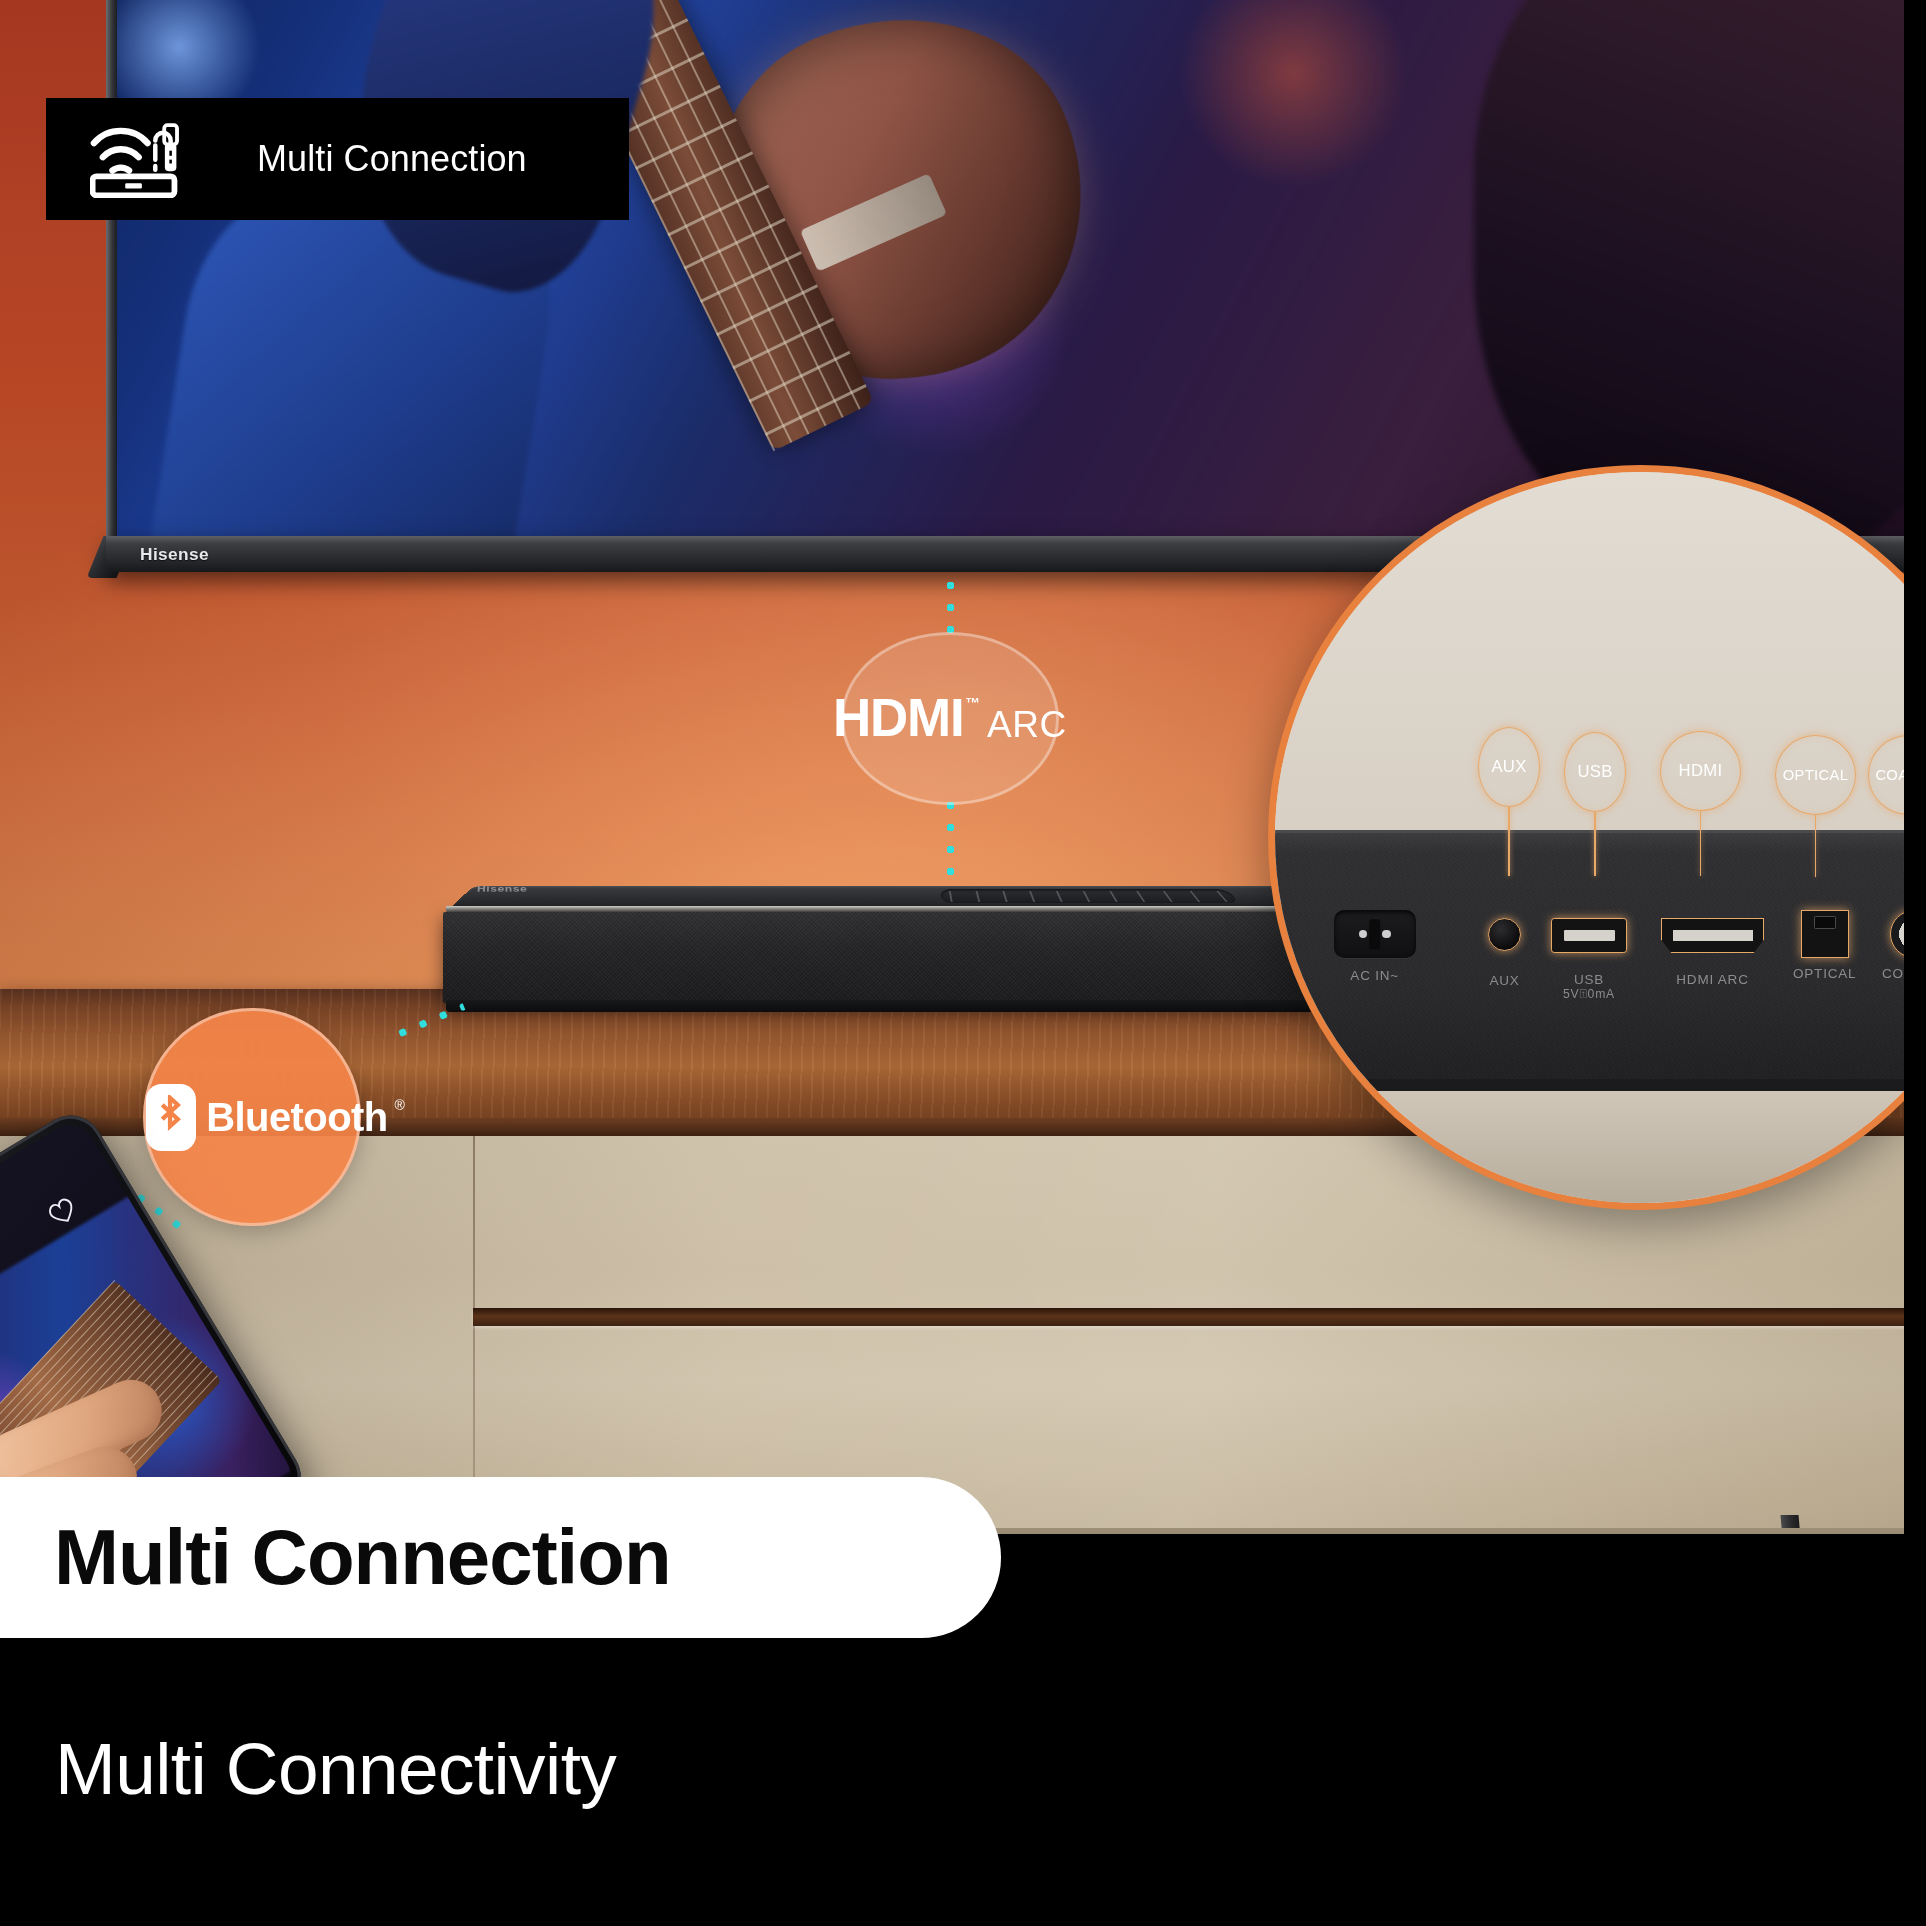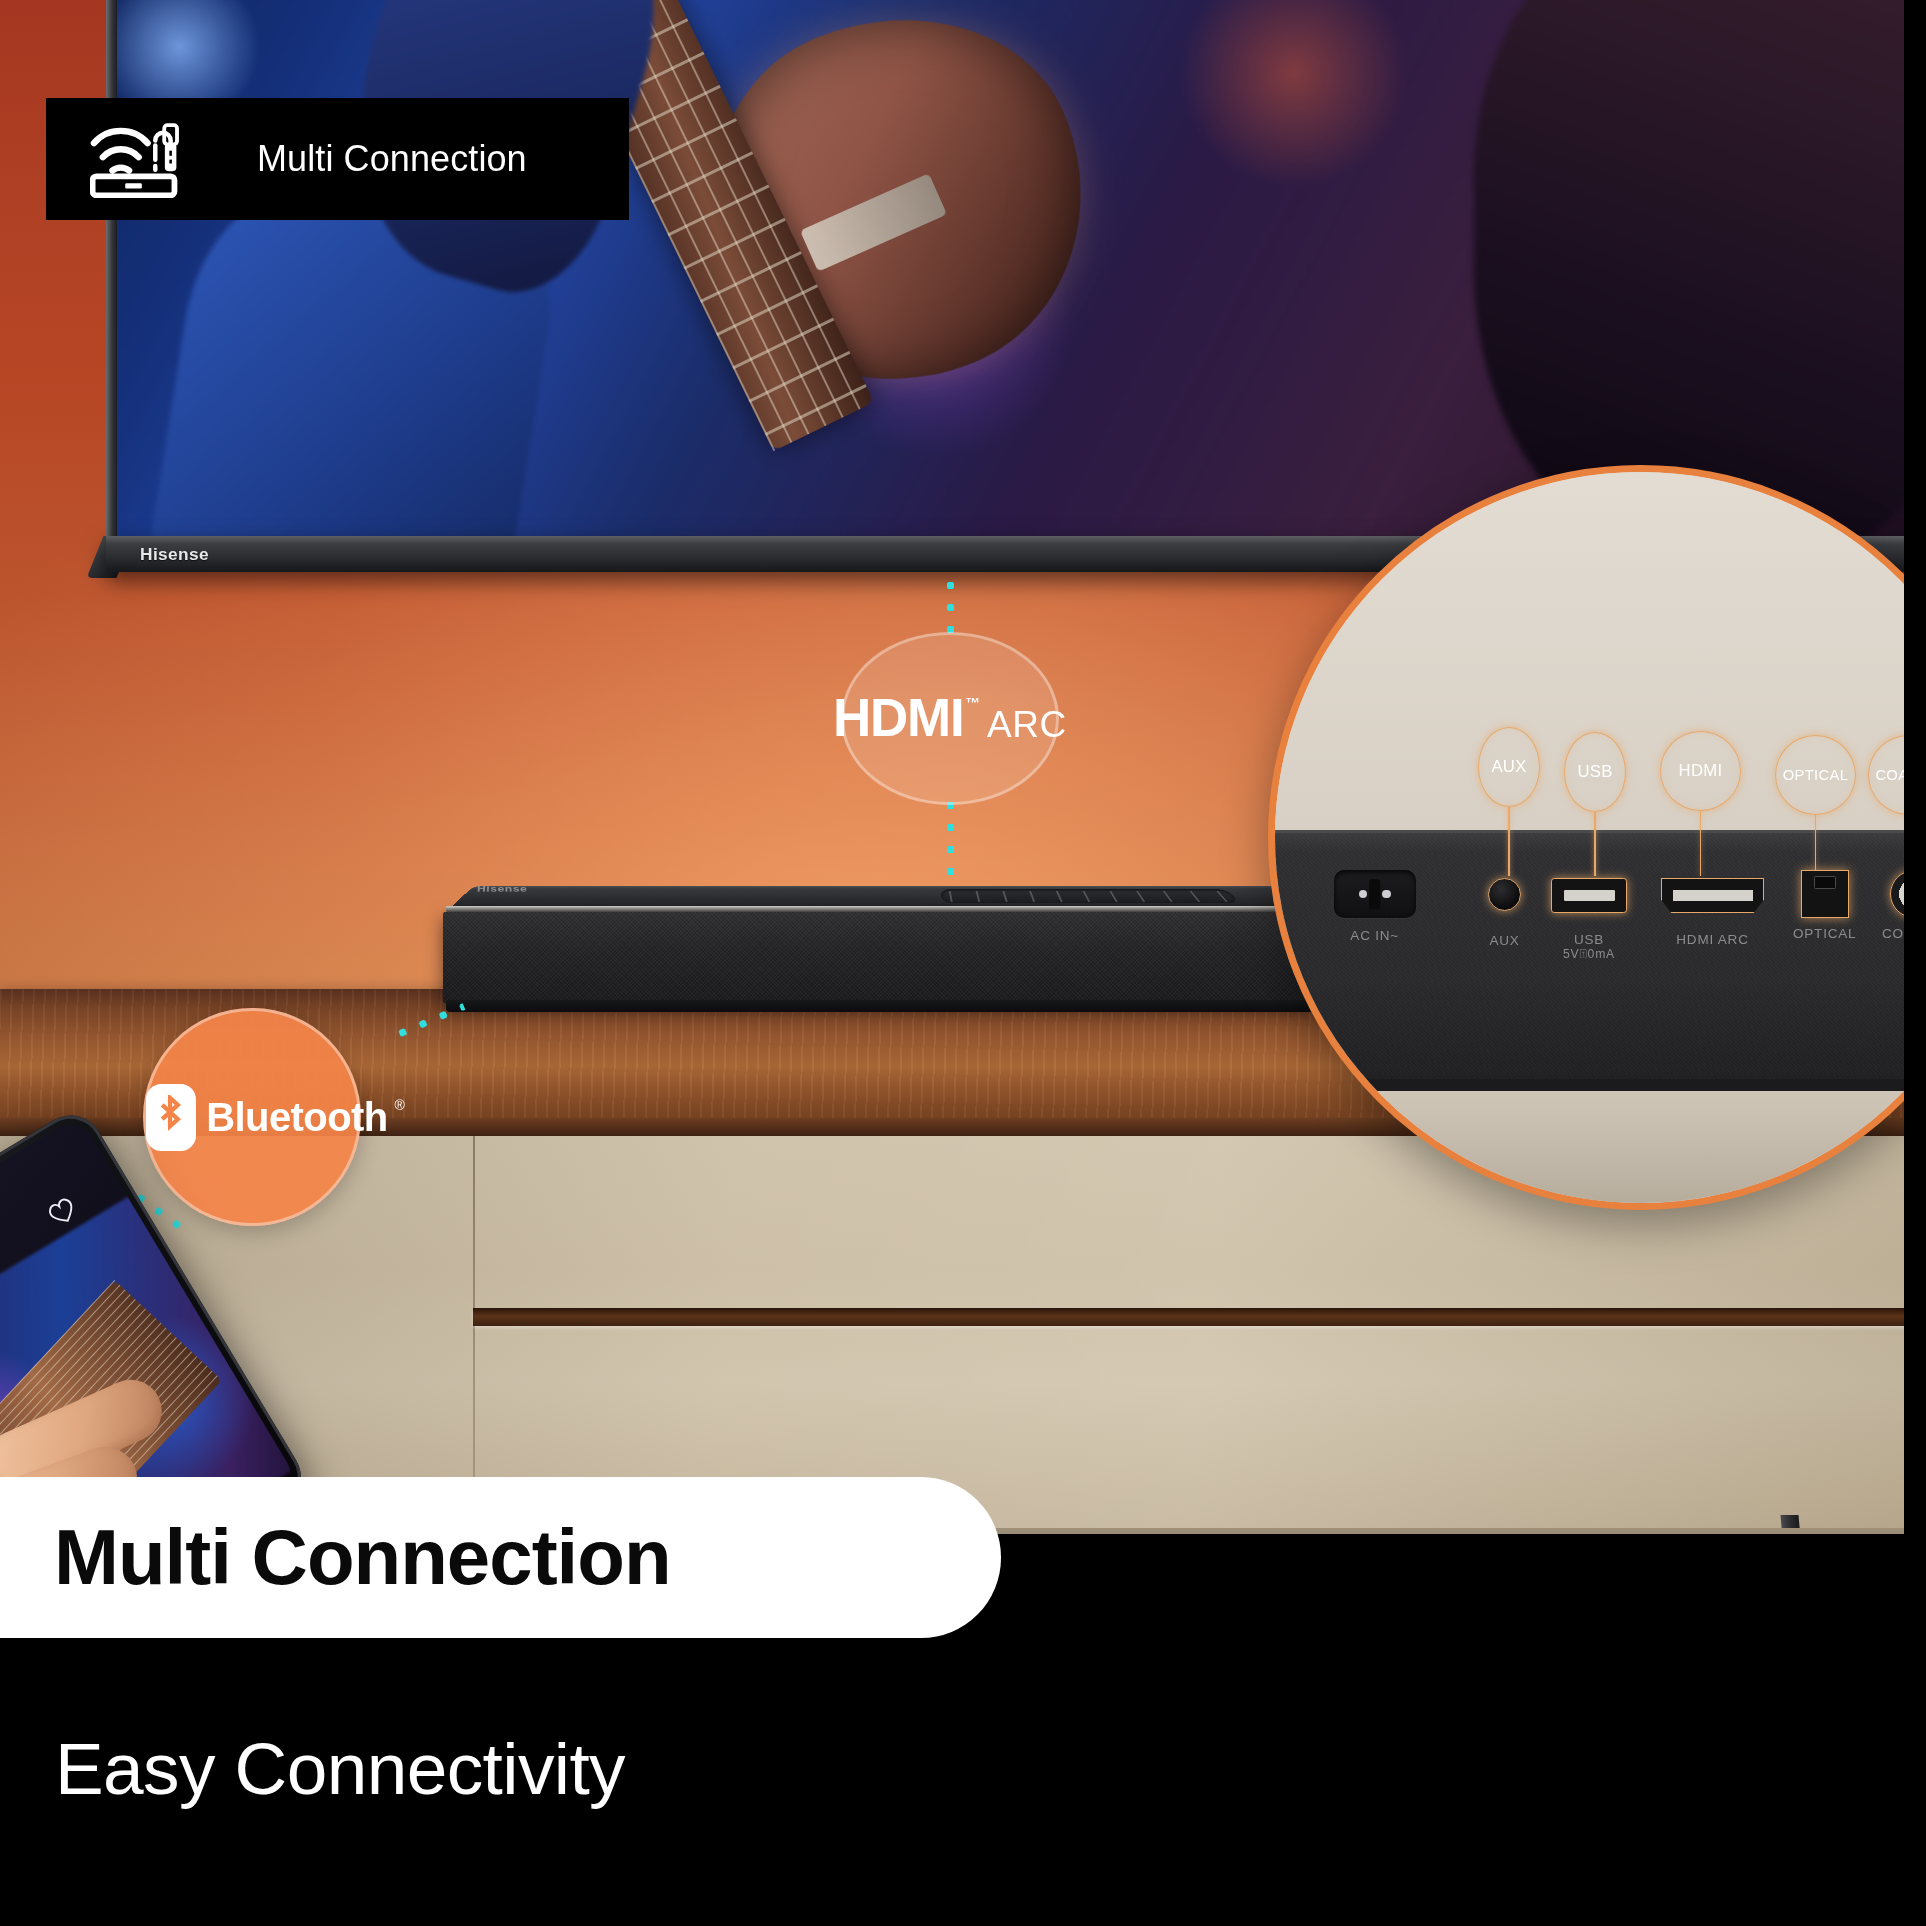--- a/index.html
+++ b/index.html
@@ -187,21 +187,21 @@
   .mag-panel { position:absolute; left:0; top:49%; width:100%; height:34%;
      background:
        repeating-linear-gradient(43deg, rgba(255,255,255,.018) 0 1.3px, rgba(0,0,0,.025) 1.3px 2.6px),
        linear-gradient(180deg,#3b3b3d 0%,#2f2f31 8%,#2a2a2c 60%,#202022 100%);
      border-top:3.2px solid #4a4a4d;}
   .mag-bot { position:absolute; left:0; top:83%; width:100%; height:17%;
      background:linear-gradient(180deg,#1b1b1d 0 10%,#cfc6b8 10%,#b7ad9d 100%);}
 
   
   .ports { position:absolute; left:51px; top:calc(49% + 40px); width:642px; height:141px; }
-  .port { position:absolute; display:flex; flex-direction:column; align-items:center; }
+  .port { position:absolute; display:flex; flex-direction:column; align-items:center;margin-top:40px; }
   .port-lbl { margin-top:10.3px; font-size:13.5px; color:#8c8c8e; letter-spacing:0.8px;
      text-align:center; line-height:1.15; white-space:nowrap; }
   .port-lbl .sub { font-size:12.2px; display:block; }
   .ac-in { width:82px; height:48px; border-radius:10.3px;
      background:linear-gradient(180deg,#1c1c1e,#101012); box-shadow:inset 0 1.9px 5.1px rgba(0,0,0,.9), 0 0.6px 0 rgba(255,255,255,.09);
      display:flex; align-items:center; justify-content:center; gap:15.4px; position:relative;}
   .ac-in::before{content:"";position:absolute;left:50%;top:50%;transform:translate(-50%,-50%);
      width:11.6px;height:29.5px;background:#0a0a0b;border-radius:2.6px;}
   .ac-pin { width:8.3px; height:8.3px; border-radius:50%; background:#cfcfd2; }
   .jack { width:33px; height:33px; border-radius:50%;
@@ -453,16 +453,16 @@
         </g>
       </svg>
     </span>
     <span class="tb-title">Multi Connection</span>
   </div>
 
   <div class="band-black"></div>
   <div class="pill">
     <span class="pill-txt">Multi Connection</span>
   </div>
-  <div class="sub-txt">Easy Connectivity</div>
+  <div class="sub-txt">Multi Connectivity</div>
 
 </div>
 
 
 </body></html>

